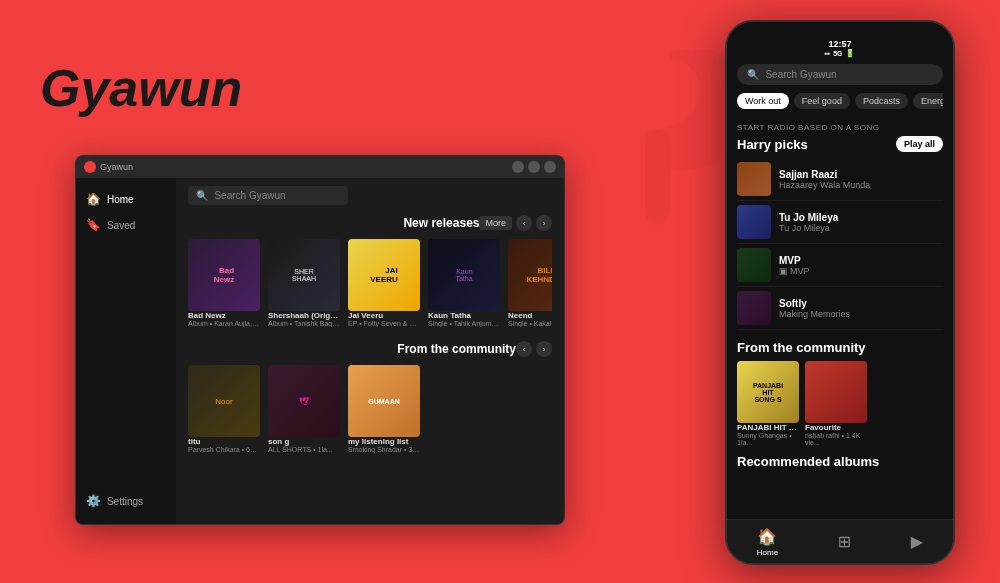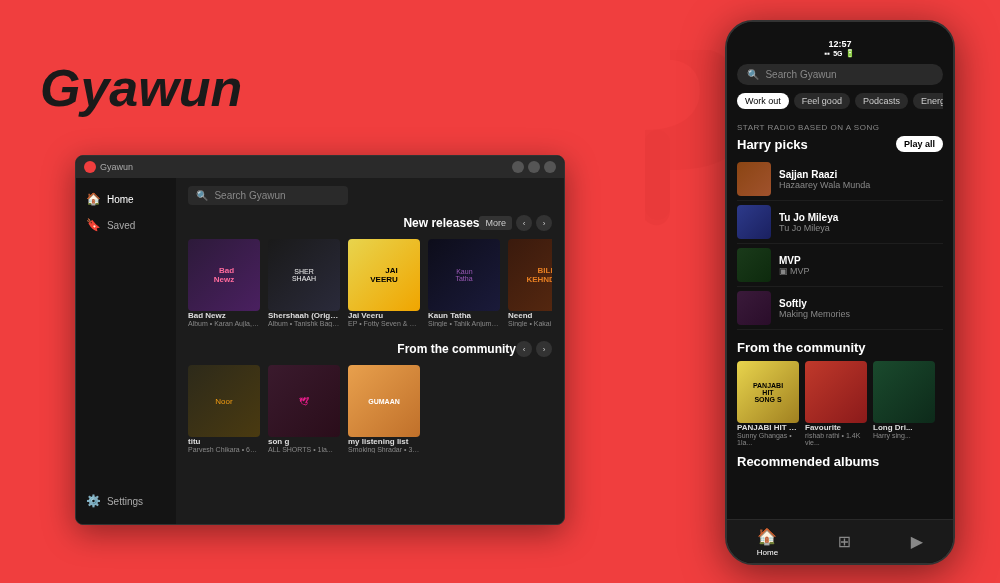--- a/index.html
+++ b/index.html
@@ -630,25 +630,20 @@
       <div class="community-card">
         <div class="comm-color-block" style="background: linear-gradient(135deg, #e8d44d, #a08020); display:flex; align-items:center; justify-content:center; font-size:7px; color:#000; font-weight:bold; text-align:center;">PANJABI<br>HIT<br>SONG S</div>
         <div class="community-title">PANJABI HIT SONGS</div>
         <div class="community-sub">Sunny Ghangas • 1la...</div>
       </div>
       <div class="community-card">
         <div class="comm-color-block" style="background: linear-gradient(135deg, #c0392b, #8b1a1a);"></div>
         <div class="community-title">Favourite</div>
         <div class="community-sub">rishab rathi • 1.4K vie...</div>
       </div>
-      <div class="community-card">
-        <div class="comm-color-block" style="background: linear-gradient(135deg, #1a4a2d, #0d2a1a);"></div>
-        <div class="community-title">Long Dri...</div>
-        <div class="community-sub">Harry sing...</div>
-      </div>
     </div>
 
     <div class="rec-albums-title">Recommended albums</div>
   </div>
 
   <div class="mobile-bottom-nav">
     <div class="bottom-nav-item">
       <span class="bottom-nav-icon active">🏠</span>
       <span class="bottom-nav-label active">Home</span>
     </div>

